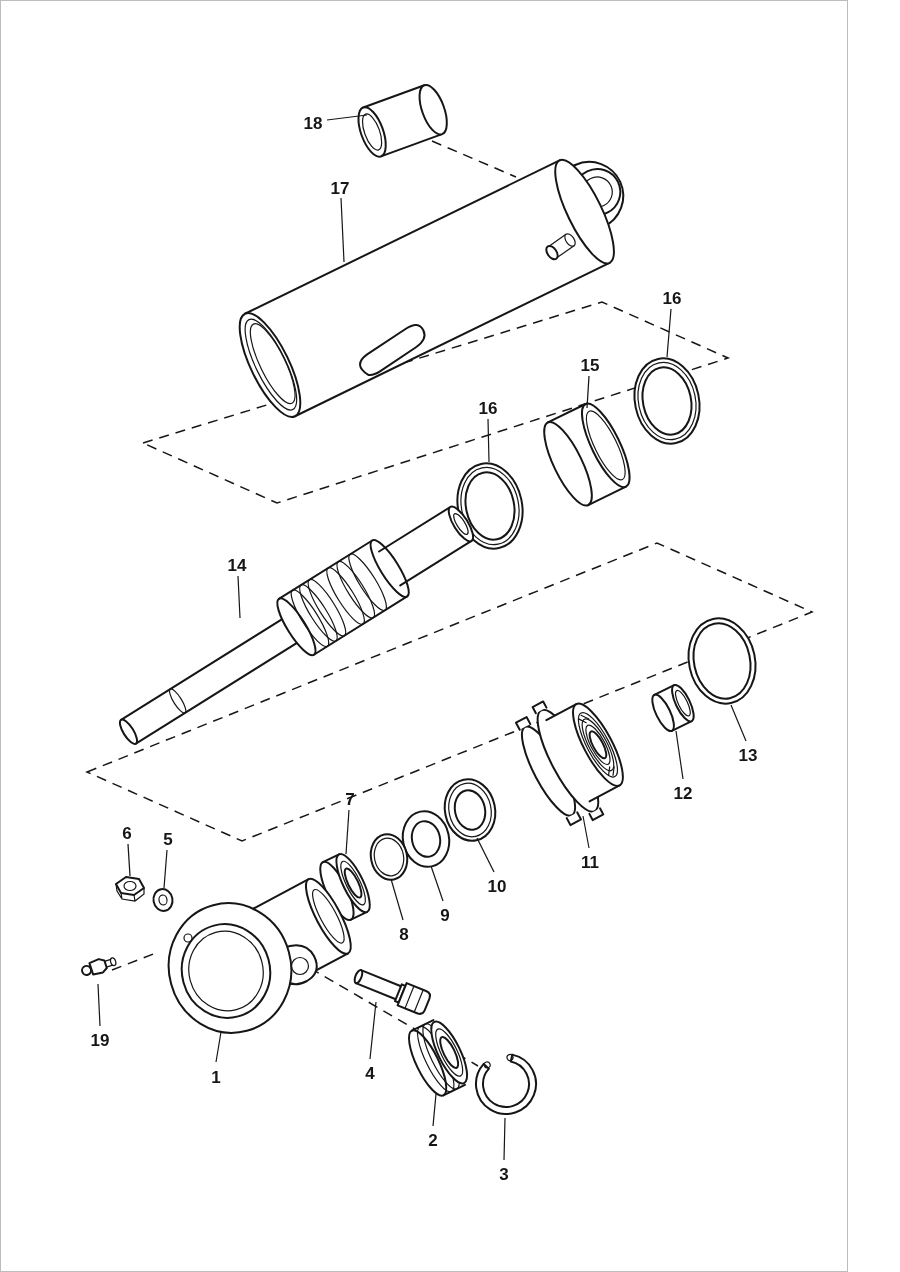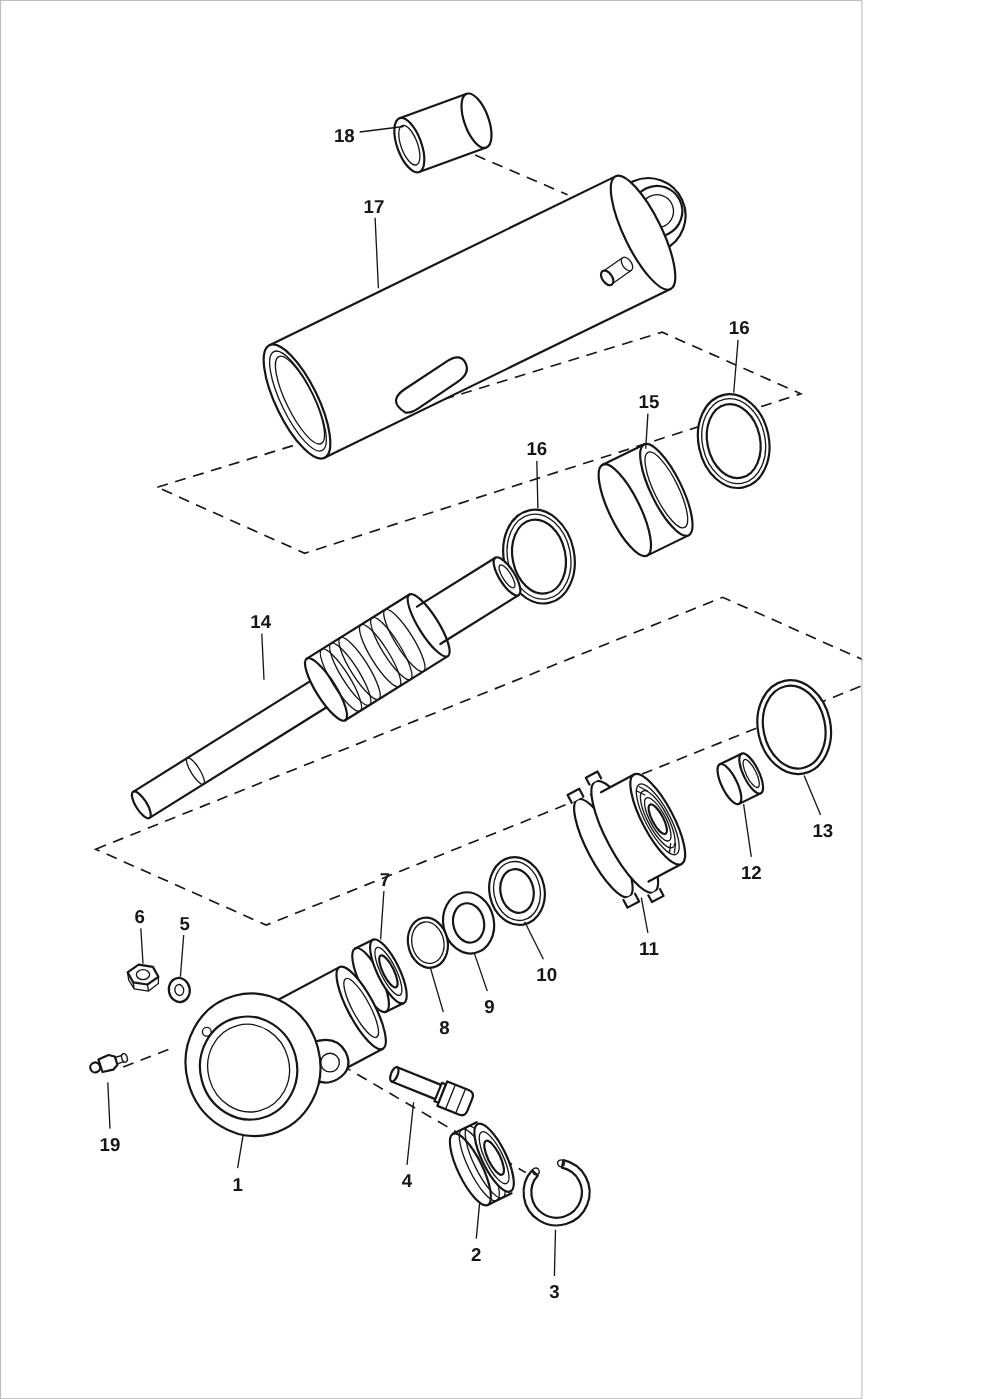--- a/index.html
+++ b/index.html
@@ -1,16 +1,16 @@
 <!DOCTYPE html>
 <html><head>
 <meta charset="utf-8">
 <style>
   html,body{margin:0;padding:0;background:#fff;}
-  .page{width:784px;height:1272px;position:relative;background:#fff;outline:1px solid #bdbdbd;outline-offset:-1px;overflow:hidden;}
+  .page{width:848px;height:1272px;position:relative;background:#fff;outline:1px solid #bdbdbd;outline-offset:-1px;overflow:hidden;}
   svg{display:block;}
   text.callout{font-family:"Liberation Sans","DejaVu Sans",sans-serif;font-size:17px;font-weight:700;fill:#161616;text-anchor:middle;}
   .ln{stroke:#161616;fill:none;stroke-width:2;stroke-linecap:round;stroke-linejoin:round;}
   .thin{stroke:#161616;fill:none;stroke-width:1.2;stroke-linecap:round;}
   .wf{fill:#ffffff;}
   .sil{fill:#ffffff;stroke:none;}
   .dash{stroke:#161616;fill:none;stroke-width:1.5;stroke-dasharray:10 7;}
   .leader{stroke:#161616;stroke-width:1.2;fill:none;}
 </style>
 </head>

